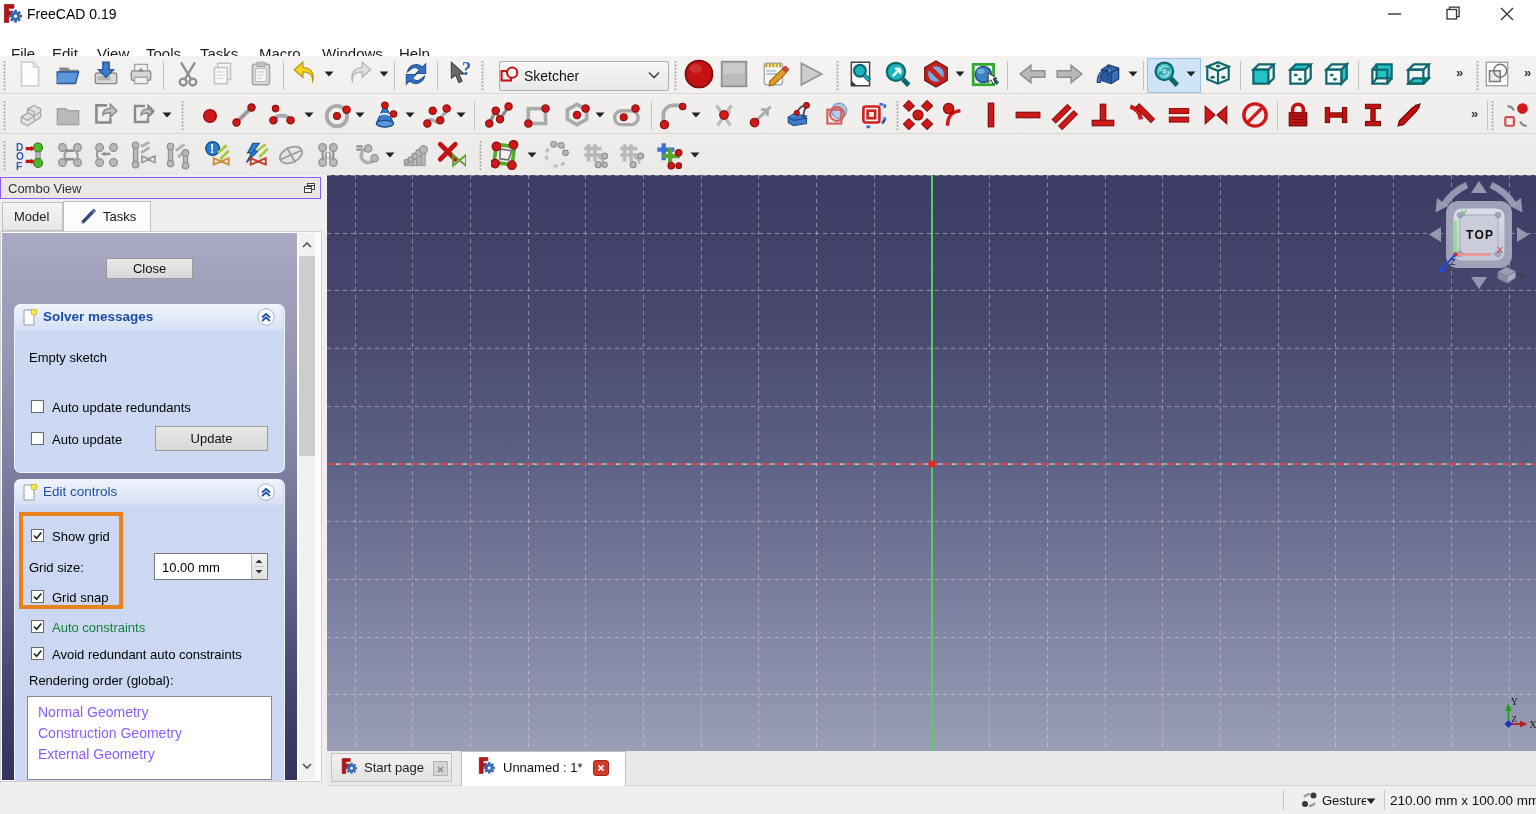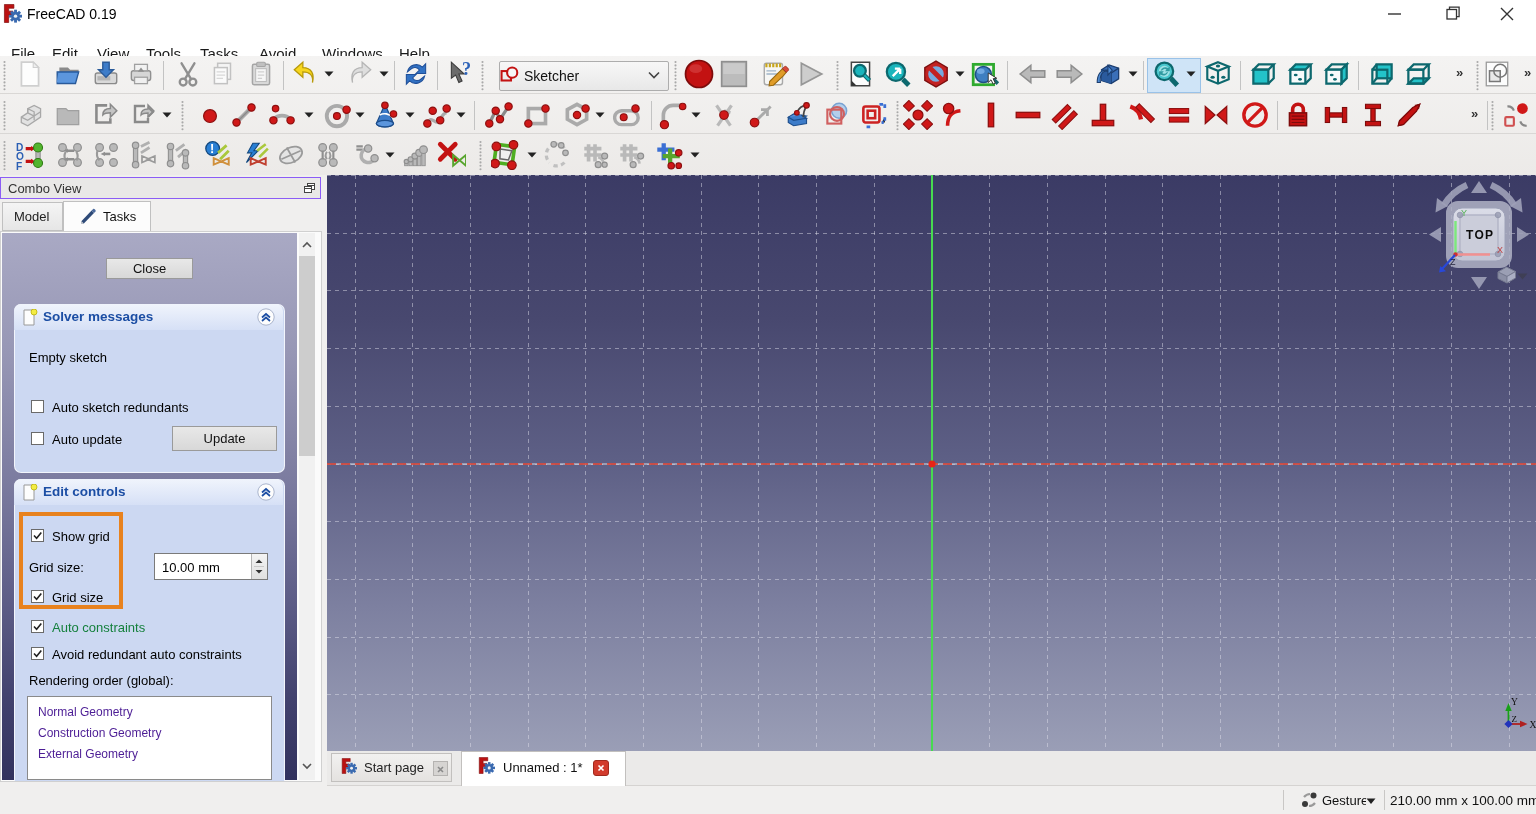--- a/index.html
+++ b/index.html
@@ -21,21 +21,21 @@
       <path d="M65.5 3.5 v-2.4 h9.6 v9.6 h-2.5" fill="none" stroke="#333" stroke-width="1.3"></path>
       <path d="M117 2 l12 12 m0-12 l-12 12" stroke="#333" stroke-width="1.4"></path>
     </svg>
   </div>
 <div class="abs" style="left:0;top:29px;width:1536px;height:27px;background:#ffffff">
     <div class="abs menu" style="left:11px;top:4px">File</div>
     <div class="abs menu" style="left:52px;top:4px">Edit</div>
     <div class="abs menu" style="left:97px;top:4px">View</div>
     <div class="abs menu" style="left:146px;top:4px">Tools</div>
     <div class="abs menu" style="left:200px;top:4px">Tasks</div>
-    <div class="abs menu" style="left:259px;top:4px">Avoid</div>
+    <div class="abs menu" style="left:259px;top:4px">Macro</div>
     <div class="abs menu" style="left:322px;top:4px">Windows</div>
     <div class="abs menu" style="left:399px;top:4px">Help</div>
   </div>
 <div class="abs" style="left:0;top:56px;width:1536px;height:119px;background:linear-gradient(#f4f3f2,#eceae8)">
     <div class="abs" style="left:0;top:37px;width:1536px;height:1px;background:#d9d7d5"></div>
     <div class="abs" style="left:0;top:77px;width:1536px;height:1px;background:#d9d7d5"></div>
   </div>
 <svg style="position:absolute;left:3px;top:60px" width="4" height="32" viewBox="0 0 4 32">
     <circle cx="1.5" cy="2.0" r="1.05" fill="#a9a9a9"></circle>
     <circle cx="1.5" cy="5.4" r="1.05" fill="#a9a9a9"></circle>
@@ -714,31 +714,31 @@
     <path d="M1 1 h10 v15 h-10z" fill="#fdfdfd" stroke="#999"></path>
     <circle cx="11" cy="3" r="3" fill="#f3ec44" stroke="#b9b00a" stroke-width="0.8"></circle>
   </svg>
 <div class="abs" style="left:43px;top:309px;font-size:13.5px;font-weight:bold;color:#1c4ea4">Solver messages</div>
 <svg class="abs" style="left:257px;top:308px" width="18" height="18" viewBox="0 0 18 18">
     <circle cx="9" cy="9" r="8.2" fill="#fdfdfd" stroke="#a9b4cc"></circle>
     <path d="M5 9.5 l4-3.5 4 3.5 M5 13 l4-3.5 4 3.5" fill="none" stroke="#1c4ea4" stroke-width="1.7"></path>
   </svg>
 <div class="abs" style="left:29px;top:350px;font-size:13px;color:#000">Empty sketch</div>
 <div class="abs" style="left:31px;top:400px;width:13px;height:13px;background:#fff;border:1px solid #6a6a6a;box-sizing:border-box"></div>
-<div class="abs" style="left:52px;top:400px;font-size:13px;color:#000">Auto sketch redundants</div>
+<div class="abs" style="left:52px;top:400px;font-size:13px;color:#000">Auto update redundants</div>
 <div class="abs" style="left:31px;top:432px;width:13px;height:13px;background:#fff;border:1px solid #6a6a6a;box-sizing:border-box"></div>
 <div class="abs" style="left:52px;top:432px;font-size:13px;color:#000">Auto update</div>
-<div class="abs" style="left:172px;top:426px;width:105px;height:25px;background:linear-gradient(#e8e8e8,#d8d8d8);border:1px solid #9a9a9a;box-sizing:border-box;text-align:center;font-size:13px;color:#111;line-height:23px">Update</div>
+<div class="abs" style="left:155px;top:426px;width:113px;height:25px;background:linear-gradient(#e8e8e8,#d8d8d8);border:1px solid #9a9a9a;box-sizing:border-box;text-align:center;font-size:13px;color:#111;line-height:23px">Update</div>
 <div class="abs" style="left:14px;top:479px;width:269px;height:301px;background:#ccd8f2;border-radius:7px 7px 0 0;border:1px solid rgba(255,255,255,0.75);border-bottom:none"></div>
 <div class="abs" style="left:14px;top:479px;width:269px;height:26px;background:linear-gradient(#f0f4fc,#d6e0f6);border-radius:7px 7px 0 0;"></div>
 <svg class="abs" style="left:23px;top:484px" width="15" height="17" viewBox="0 0 15 17">
     <path d="M1 1 h10 v15 h-10z" fill="#fdfdfd" stroke="#999"></path>
     <circle cx="11" cy="3" r="3" fill="#f3ec44" stroke="#b9b00a" stroke-width="0.8"></circle>
   </svg>
-<div class="abs" style="left:43px;top:484px;font-size:13.5px;font-weight:bold;color:#1c4ea4">Edit controls</div>
+<div class="abs" style="left:43px;top:484px;font-size:13.5px;font-weight:normal;color:#1c4ea4">Edit controls</div>
 <svg class="abs" style="left:257px;top:483px" width="18" height="18" viewBox="0 0 18 18">
     <circle cx="9" cy="9" r="8.2" fill="#fdfdfd" stroke="#a9b4cc"></circle>
     <path d="M5 9.5 l4-3.5 4 3.5 M5 13 l4-3.5 4 3.5" fill="none" stroke="#1c4ea4" stroke-width="1.7"></path>
   </svg>
 <div class="abs" style="left:19px;top:512px;width:104px;height:97px;border:4px solid #e8821e;box-sizing:border-box"></div>
 <div class="abs" style="left:31px;top:529px;width:13px;height:13px;background:#fff;border:1px solid #6a6a6a;box-sizing:border-box"></div>
 <svg class="abs" style="left:32px;top:530px" width="11" height="11" viewBox="0 0 11 11">
     <path d="M2 5.5 l2.6 2.8 L9.3 2.6" fill="none" stroke="#222" stroke-width="1.6"></path>
   </svg>
 <div class="abs" style="left:52px;top:529px;font-size:13px;color:#000">Show grid</div>
@@ -748,34 +748,34 @@
 <div class="abs" style="left:251px;top:554px;width:16px;height:25px;background:linear-gradient(#f4f4f4,#e0e0e0);border-left:1px solid #b5b5b5;box-sizing:border-box"></div>
 <svg class="abs" style="left:253px;top:556px" width="12" height="21" viewBox="0 0 12 21">
     <path d="M2.5 7 L6 3.5 9.5 7z" fill="#333"></path>
     <path d="M2.5 14 L6 17.5 9.5 14z" fill="#333"></path>
     <path d="M1 10.5 h10" stroke="#c9c9c9"></path>
   </svg>
 <div class="abs" style="left:31px;top:590px;width:13px;height:13px;background:#fff;border:1px solid #6a6a6a;box-sizing:border-box"></div>
 <svg class="abs" style="left:32px;top:591px" width="11" height="11" viewBox="0 0 11 11">
     <path d="M2 5.5 l2.6 2.8 L9.3 2.6" fill="none" stroke="#222" stroke-width="1.6"></path>
   </svg>
-<div class="abs" style="left:52px;top:590px;font-size:13px;color:#000">Grid size</div>
+<div class="abs" style="left:52px;top:590px;font-size:13px;color:#000">Grid snap</div>
 <div class="abs" style="left:31px;top:620px;width:13px;height:13px;background:#fff;border:1px solid #6a6a6a;box-sizing:border-box"></div>
 <svg class="abs" style="left:32px;top:621px" width="11" height="11" viewBox="0 0 11 11">
     <path d="M2 5.5 l2.6 2.8 L9.3 2.6" fill="none" stroke="#222" stroke-width="1.6"></path>
   </svg>
 <div class="abs" style="left:52px;top:620px;font-size:13px;color:#15803d">Auto constraints</div>
 <div class="abs" style="left:31px;top:647px;width:13px;height:13px;background:#fff;border:1px solid #6a6a6a;box-sizing:border-box"></div>
 <svg class="abs" style="left:32px;top:648px" width="11" height="11" viewBox="0 0 11 11">
     <path d="M2 5.5 l2.6 2.8 L9.3 2.6" fill="none" stroke="#222" stroke-width="1.6"></path>
   </svg>
 <div class="abs" style="left:52px;top:647px;font-size:13px;color:#000">Avoid redundant auto constraints</div>
 <div class="abs" style="left:29px;top:673px;font-size:13px;color:#000">Rendering order (global):</div>
 <div class="abs" style="left:27px;top:696px;width:245px;height:84px;background:#fff;border:1px solid #8a8a8a;box-sizing:border-box">
-    <div style="padding:5px 0 0 10px;font-size:12px;color:#4c1d95;line-height:21px">Normal Geometry<br>Construction Geometry<br>External Geometry</div>
+    <div style="padding:5px 0 0 10px;font-size:14px;color:#8b5cf6;line-height:21px">Normal Geometry<br>Construction Geometry<br>External Geometry</div>
   </div>
 <div class="abs" style="left:327px;top:175px;width:1209px;height:576px;background:linear-gradient(180deg,#3b3b65 0%,#48486f 25%,#5e6086 50%,#7d80a0 75%,#9a9eb6 100%)"></div>
 <svg class="abs" style="left:327px;top:175px" width="1209" height="576">
     <line x1="28.0" y1="0" x2="28.0" y2="576" stroke="rgba(226,226,236,0.47)" stroke-width="1" stroke-dasharray="4 4" shape-rendering="crispEdges"></line>
     <line x1="85.7" y1="0" x2="85.7" y2="576" stroke="rgba(226,226,236,0.47)" stroke-width="1" stroke-dasharray="4 4" shape-rendering="crispEdges"></line>
     <line x1="143.4" y1="0" x2="143.4" y2="576" stroke="rgba(226,226,236,0.47)" stroke-width="1" stroke-dasharray="4 4" shape-rendering="crispEdges"></line>
     <line x1="201.1" y1="0" x2="201.1" y2="576" stroke="rgba(226,226,236,0.47)" stroke-width="1" stroke-dasharray="4 4" shape-rendering="crispEdges"></line>
     <line x1="258.8" y1="0" x2="258.8" y2="576" stroke="rgba(226,226,236,0.47)" stroke-width="1" stroke-dasharray="4 4" shape-rendering="crispEdges"></line>
     <line x1="316.5" y1="0" x2="316.5" y2="576" stroke="rgba(226,226,236,0.47)" stroke-width="1" stroke-dasharray="4 4" shape-rendering="crispEdges"></line>
     <line x1="374.2" y1="0" x2="374.2" y2="576" stroke="rgba(226,226,236,0.47)" stroke-width="1" stroke-dasharray="4 4" shape-rendering="crispEdges"></line>

